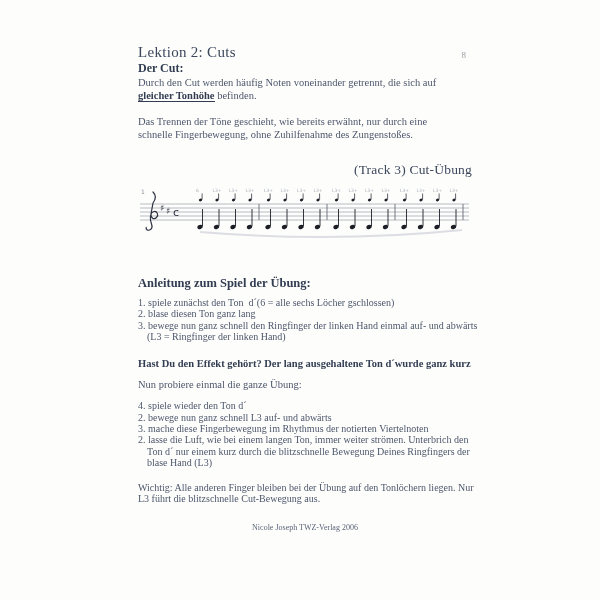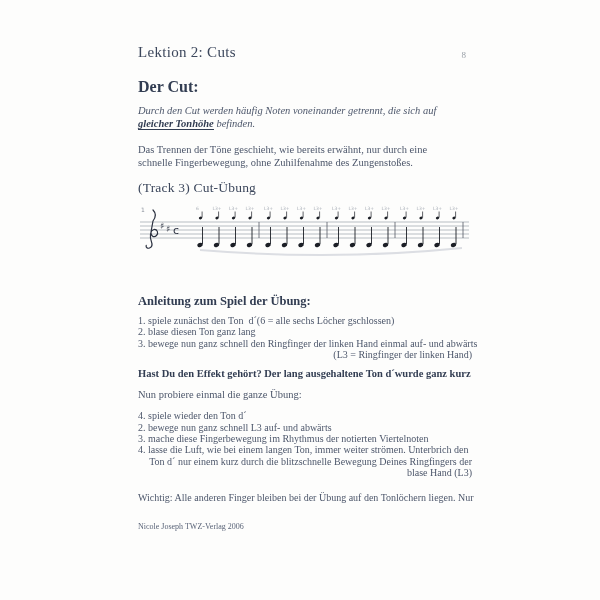--- a/index.html
+++ b/index.html
@@ -9,35 +9,35 @@
     color:#4d576b;
     overflow:hidden;
   }
   .page{position:relative;width:600px;height:600px;background:#fdfdfc;}
   .content{position:absolute;left:138px;top:44px;width:334px;}
   .line{white-space:pre;}
   .title-row{display:flex;justify-content:space-between;align-items:center;}
   .title{font-size:15px;color:#3c475c;letter-spacing:0.3px;}
   .pagenum{font-size:9px;color:#9aa0a8;margin-top:4px;margin-right:6px;}
   .h-bold{font-weight:bold;color:#323d52;}
-  .der-cut{font-size:16px;margin-top:17px;}
+  .der-cut{font-size:12px;}
   .body-p{font-size:10.5px;line-height:13px;}
-  .p1{margin-top:8px;font-style:italic;}
+  .p1{}
   .p2{margin-top:13px;}
   .bold-underline{font-weight:bold;color:#323d52;border-bottom:1.2px solid #323d52;}
-  .track{font-size:13.5px;color:#3c475c;margin-top:11px;letter-spacing:0.2px;}
+  .track{font-size:13.5px;color:#3c475c;margin-top:21px;letter-spacing:0.2px;text-align:right;}
   .staff-wrap{margin-top:8px;}
   .anleitung-h{font-size:12.5px;margin-top:22px;}
   .list{font-size:10px;line-height:11.4px;margin-top:6px;}
-  .cont{padding-left:9px;text-align:right;}
-  .effekt{font-size:10.5px;line-height:12.6px;font-weight:bold;color:#323d52;margin-top:7px;}
+  .cont{padding-left:9px;}
+  .effekt{font-size:10.5px;line-height:12.6px;font-weight:bold;color:#323d52;margin-top:15px;}
   .nun{font-size:10.5px;margin-top:9px;}
   .list2{margin-top:10px;}
   .wichtig{font-size:10px;line-height:11.4px;margin-top:13px;}
-  .footer{font-size:8px;color:#5a6478;margin-top:19px;}
+  .footer{font-size:8px;color:#5a6478;margin-top:19px;text-align:center;}
   svg text{font-family:"DejaVu Sans", sans-serif;}
 </style>
 </head>
 <body>
 
 <div class="page">
   <div class="content">
 
     <div class="title-row">
       <div class="title">Lektion 2: Cuts</div>
@@ -170,25 +170,26 @@
     <div class="effekt">
       <div class="line">Hast Du den Effekt gehört? Der lang ausgehaltene Ton d´wurde ganz kurz</div>
     </div>
 
     <div class="nun line">Nun probiere einmal die ganze Übung:</div>
 
     <div class="list list2">
       <div class="line">4. spiele wieder den Ton d´</div>
       <div class="line">2. bewege nun ganz schnell L3 auf- und abwärts</div>
       <div class="line">3. mache diese Fingerbewegung im Rhythmus der notierten Viertelnoten</div>
-      <div class="line">4. lasse die Luft, wie bei einem langen Ton, immer weiter strömen. Unterbrich den</div>
+      <div class="line">2. lasse die Luft, wie bei einem langen Ton, immer weiter strömen. Unterbrich den</div>
       <div class="line cont">Ton d´ nur einem kurz durch die blitzschnelle Bewegung Deines Ringfingers der</div>
       <div class="line cont">blase Hand (L3)</div>
     </div>
 
     <div class="wichtig">
       <div class="line">Wichtig: Alle anderen Finger bleiben bei der Übung auf den Tonlöchern liegen. Nur</div>
+      <div class="line">L3 führt die blitzschnelle Cut-Bewegung aus.</div>
     </div>
 
     <div class="footer line">Nicole Joseph TWZ-Verlag 2006</div>
 
   </div>
 </div>
 
 </body></html>

